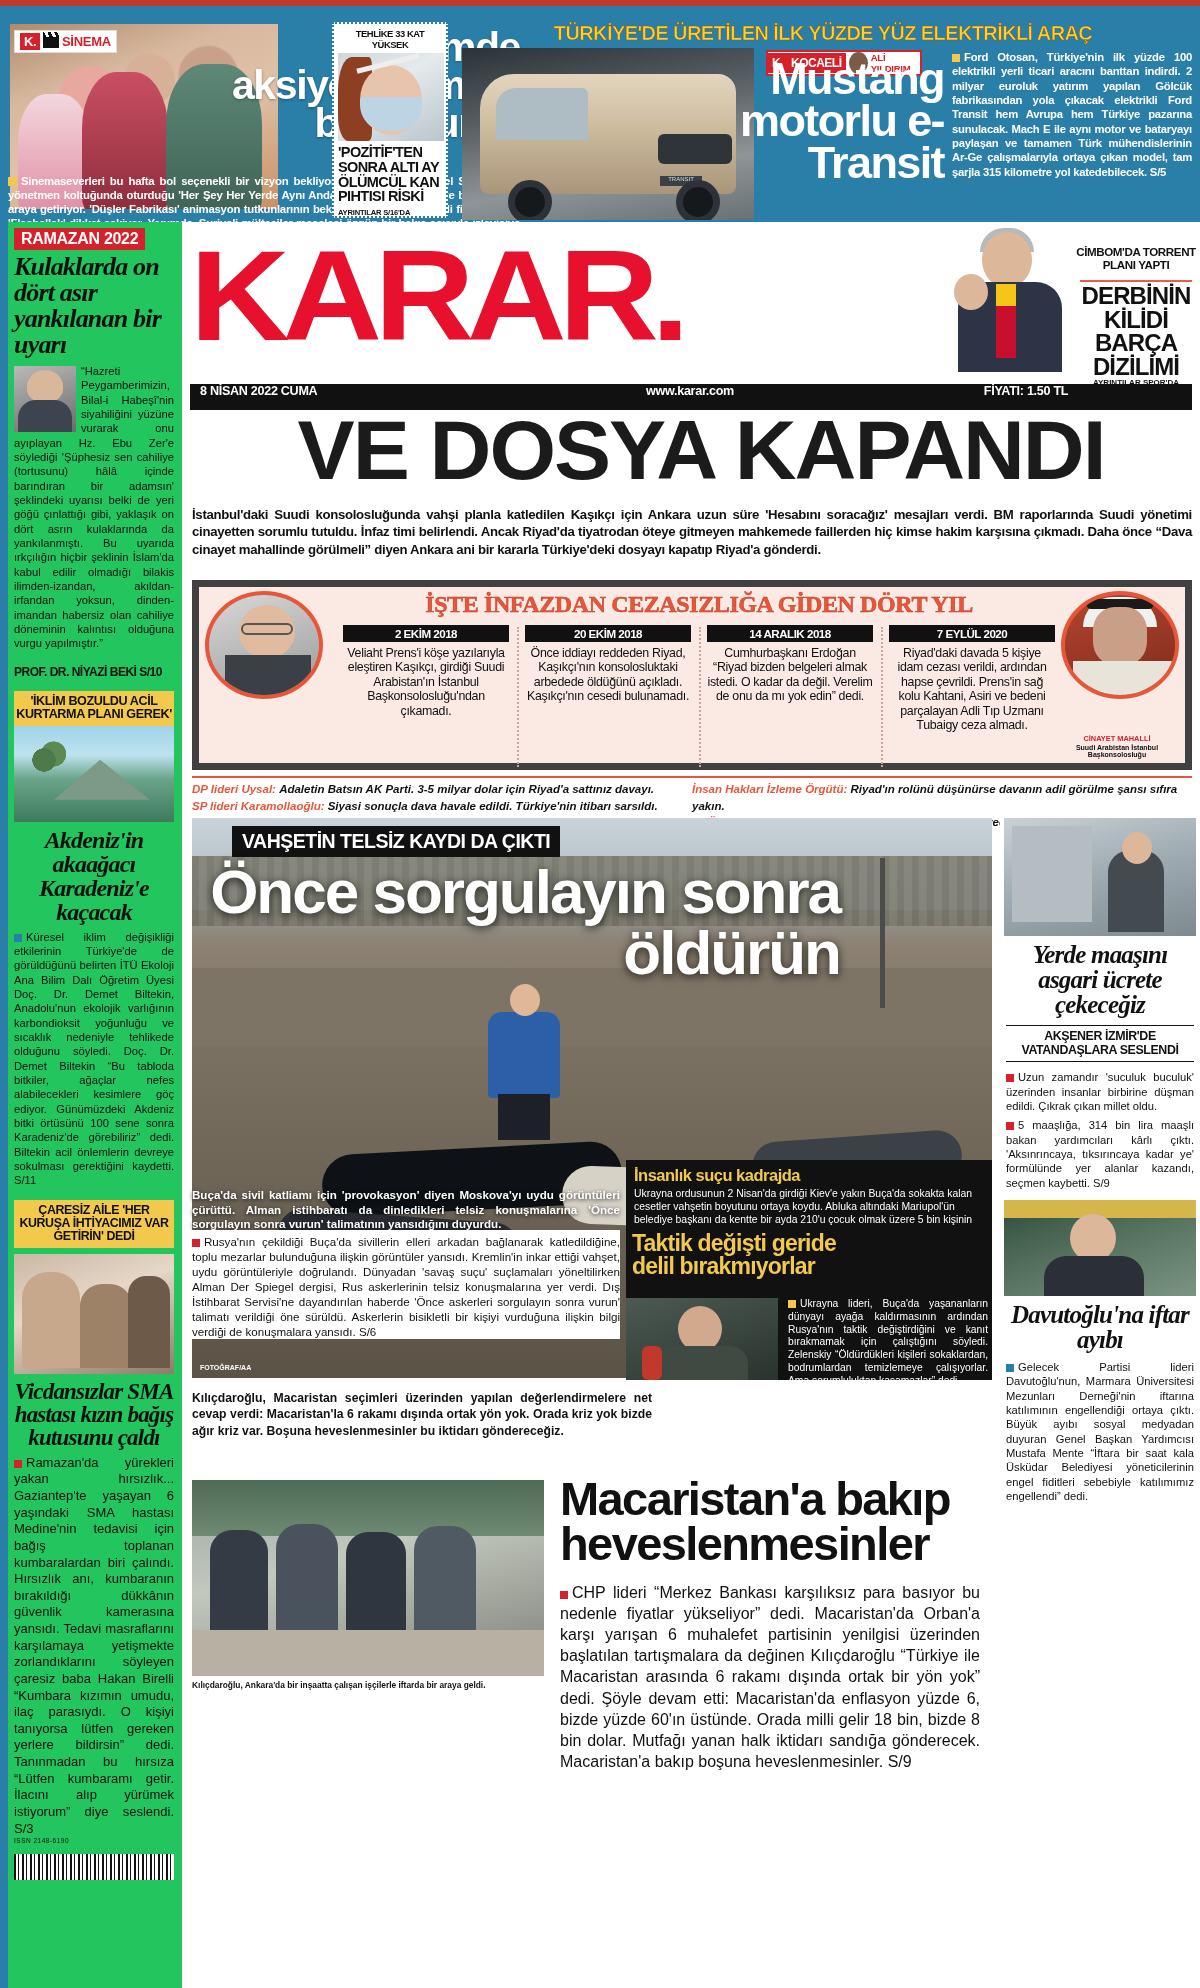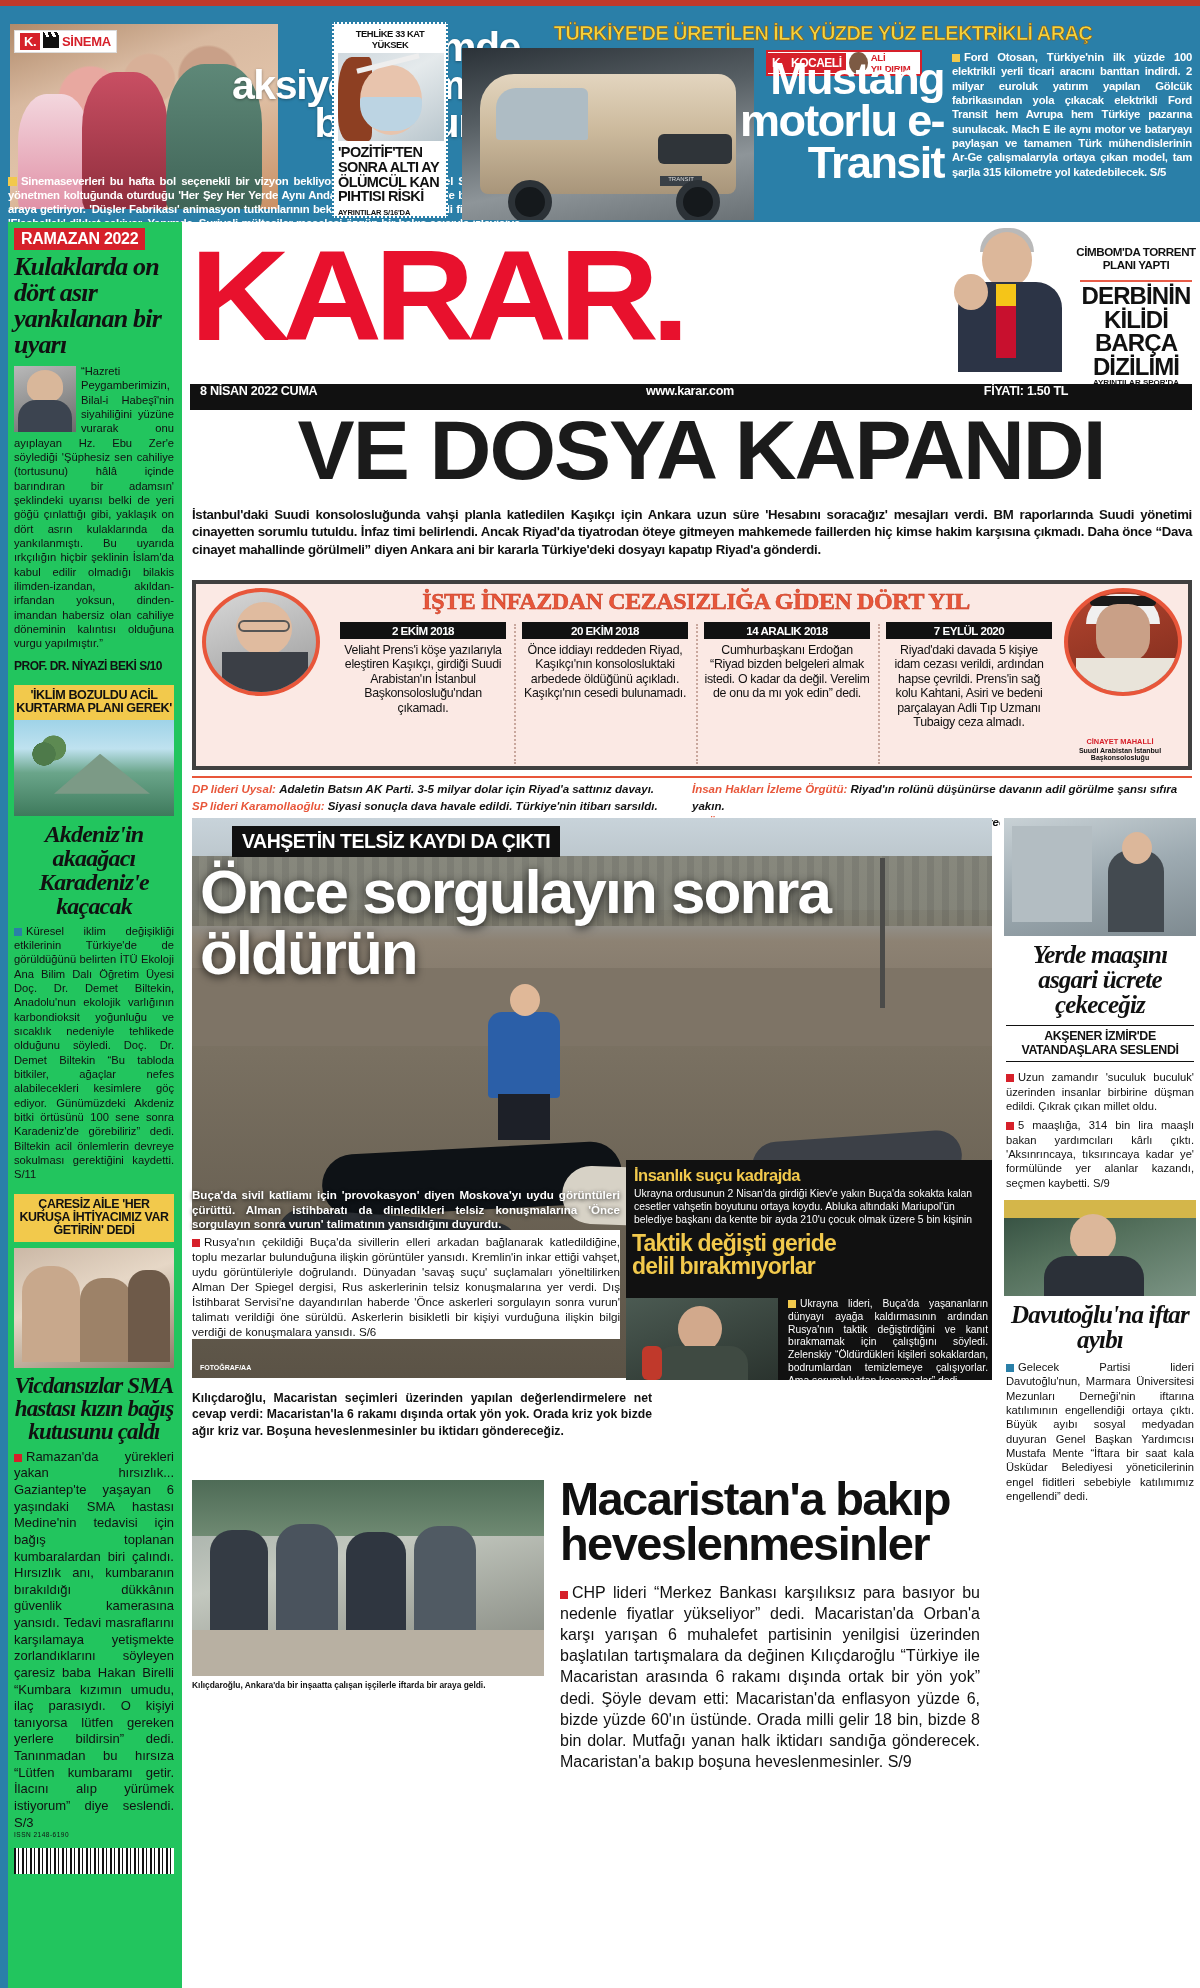--- a/index.html
+++ b/index.html
@@ -124,21 +124,21 @@
     font-size:26px; line-height:1.0; letter-spacing:-0.8px; margin-top:4px; color:#111;
   }
   .ramazan-body { font-size:11.2px; line-height:1.28; text-align:justify; margin-top:6px; color:#111; }
   .beki-photo {
     float:left; width:62px; height:66px; margin:2px 5px 0 0; shape-outside:margin-box;
     background:linear-gradient(160deg,#b9b9b9,#6b6b6b);
     position:relative; overflow:hidden;
   }
   .beki-photo .h { position:absolute;left:13px;top:4px;width:36px;height:32px;border-radius:50% 50% 40% 40%;background:#d9b79a;}
   .beki-photo .b { position:absolute;left:4px;top:34px;width:54px;height:34px;background:#3c4450;border-radius:18px 18px 0 0;}
-  .beki-credit { clear:both; font-size:12px; font-weight:bold; letter-spacing:-0.5px; margin-top:8px; color:#111;}
+  .beki-credit { clear:both; font-size:12px; font-weight:bold; letter-spacing:-0.5px; margin-top:14px; color:#111;}
 
   .iklim-tag {
     background:#f2c94c; color:#111; font-weight:bold; font-size:12.6px;
     text-align:center; padding:4px 2px; line-height:1.08; letter-spacing:-0.4px; margin-top:12px;
   }
   .iklim-photo {
     height:96px; margin-top:0;
     background:linear-gradient(180deg,#9fd3e8 0%,#bfe2ef 30%,#6aa58a 55%,#3e7a5c 100%);
     position:relative; overflow:hidden;
   }
@@ -216,21 +216,21 @@
     text-align:center; font-family:"Liberation Sans", sans-serif;
   }
   .lead-body {
     position:absolute; left:192px; top:506px; width:1000px;
     font-size:13.2px; line-height:1.32; text-align:justify; font-weight:600; color:#111; letter-spacing:-0.3px;
   }
 
   
   .timeline {
     position:absolute; left:192px; top:580px; width:1000px; height:190px;
-    background:#fbe9e4; border:4px solid #404040;
+    background:#fbe9e4; border:7px solid #404040;
   }
   .tl-title {
     position:absolute; left:0; top:4px; width:1000px; text-align:center;
     color:#e8563a; font-weight:bold; font-size:24px; letter-spacing:-0.4px;
     -webkit-text-stroke:0.5px #c23a22; font-family:"Liberation Serif", serif;
   }
   .tl-photoL {
     position:absolute; left:6px; top:4px; width:118px; height:108px; border-radius:50%;
     border:4px solid #e8563a; overflow:hidden;
     background:linear-gradient(160deg,#d8d8d8,#9a9a9a);
@@ -297,21 +297,21 @@
   .ukr-photo .person .pt{position:absolute;left:10px;top:112px;width:52px;height:46px;background:#1d2028;}
   .ukr-photo .pole{position:absolute;left:688px;top:40px;width:5px;height:150px;background:#4b4b49;}
 
   .ukr-kicker {
     position:absolute; left:232px; top:826px; background:#111; color:#fff;
     font-weight:bold; font-size:19.5px; letter-spacing:-0.5px; padding:4px 10px;
   }
   .ukr-head {
     position:absolute; left:200px; top:862px; width:640px;
     color:#fff; font-weight:bold; font-size:62px; line-height:0.98;
-    letter-spacing:-2px; text-shadow:0 2px 10px rgba(0,0,0,.75);
+    letter-spacing:-2px; text-shadow:0 2px 10px rgba(0,0,0,.75);text-align:right;
   }
   .ukr-credit { position:absolute; left:200px; top:1364px; color:#fff; font-size:7px; font-weight:bold;}
 
   .ukr-capbox {
     position:absolute; left:626px; top:1160px; width:366px; background:#111; color:#fff;
     padding:6px 8px;
   }
   .ukr-capbox .t { color:#f2c94c; font-weight:bold; font-size:16.5px; letter-spacing:-0.5px; }
   .ukr-capbox .b { margin-top:3px; font-size:10.4px; line-height:1.24; }
 

